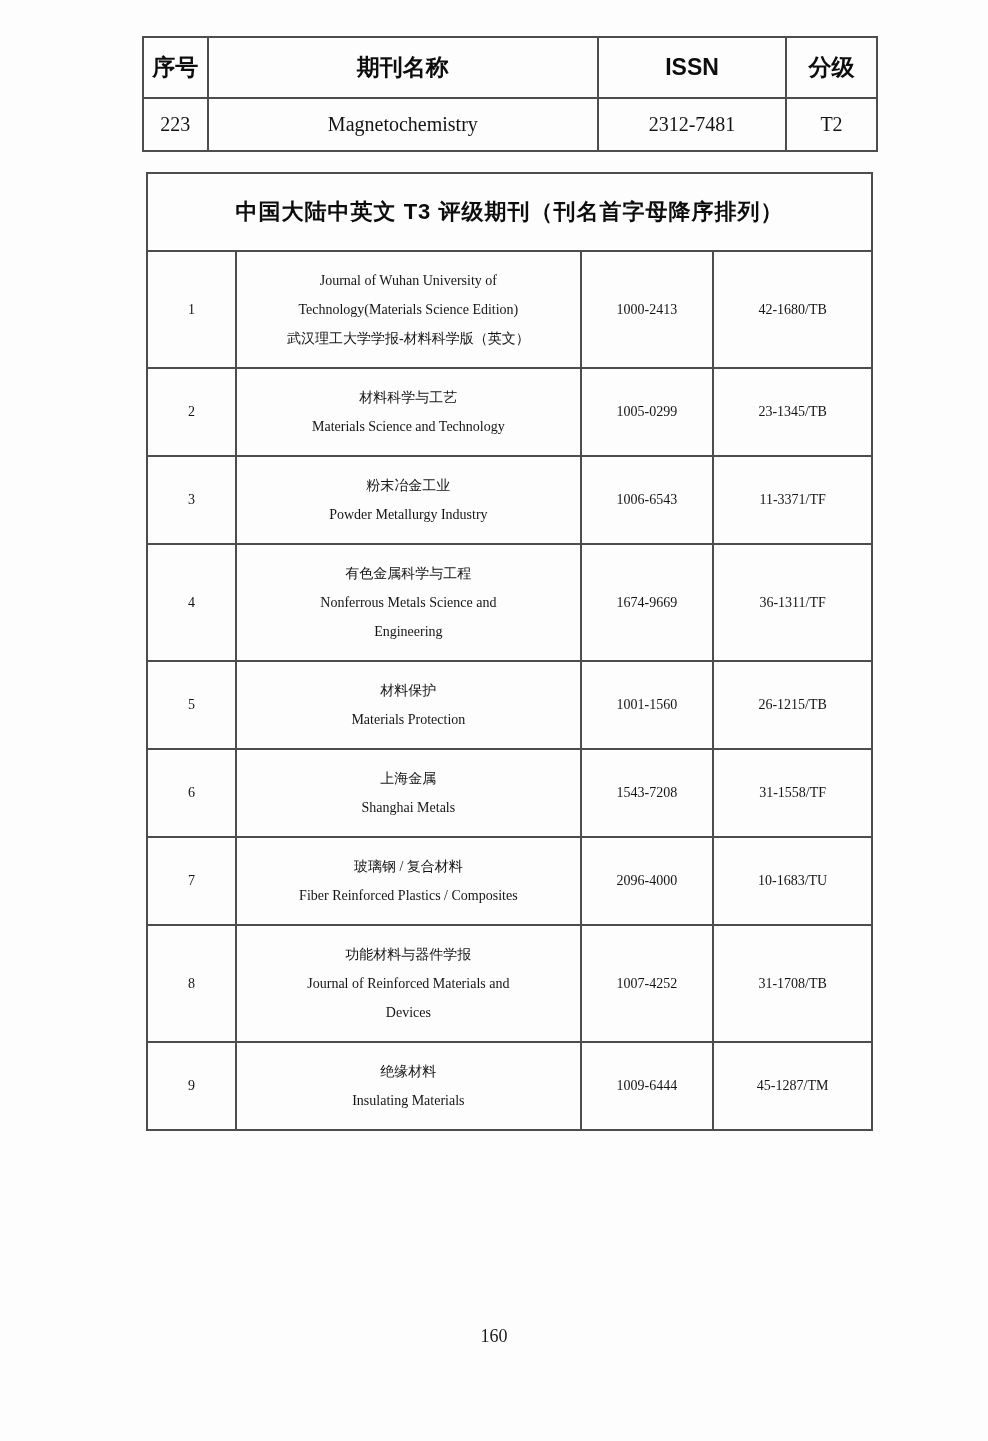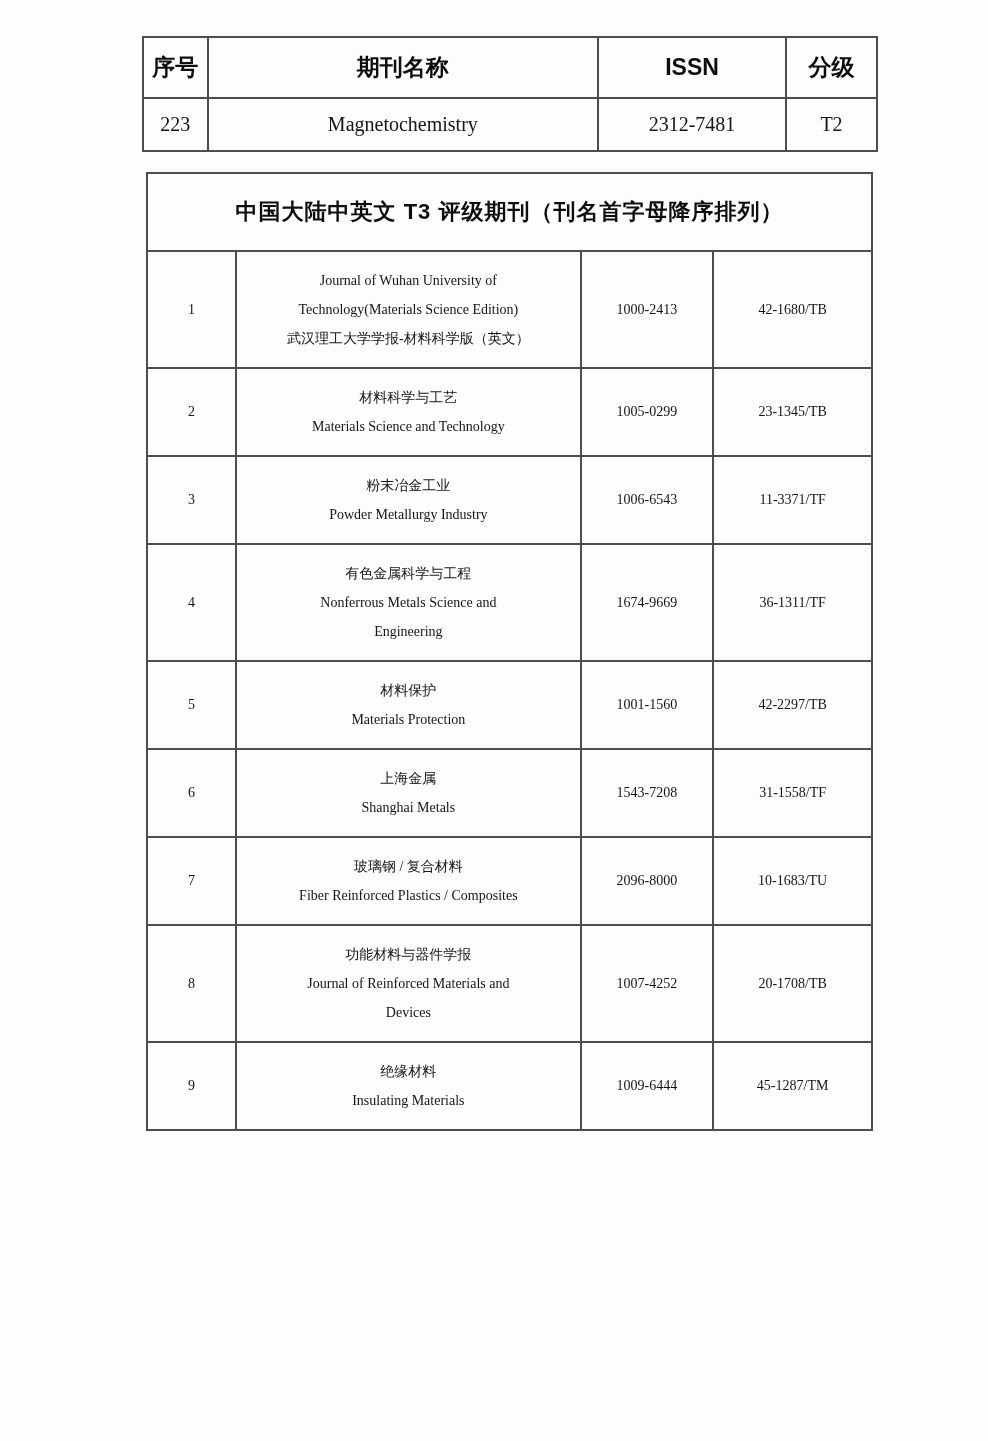--- a/index.html
+++ b/index.html
@@ -141,61 +141,62 @@
       <td>36-1311/TF</td>
     </tr>
 
     <tr>
       <td class="num-cell">5</td>
       <td>
             <div class="name-line">材料保护</div>
             <div class="name-line">Materials Protection</div>
           </td>
       <td>1001-1560</td>
-      <td>42-2297/TB</td>
+      <td>26-1215/TB</td>
     </tr>
 
     <tr>
       <td class="num-cell">6</td>
       <td>
             <div class="name-line">上海金属</div>
             <div class="name-line">Shanghai Metals</div>
           </td>
       <td>1543-7208</td>
       <td>31-1558/TF</td>
     </tr>
 
     <tr>
       <td class="num-cell">7</td>
       <td>
             <div class="name-line">玻璃钢 / 复合材料</div>
             <div class="name-line">Fiber Reinforced Plastics / Composites</div>
           </td>
-      <td>2096-8000</td>
+      <td>2096-4000</td>
       <td>10-1683/TU</td>
     </tr>
 
     <tr>
       <td class="num-cell">8</td>
       <td>
             <div class="name-line">功能材料与器件学报</div>
             <div class="name-line">Journal of Reinforced Materials and</div>
             <div class="name-line">Devices</div>
           </td>
       <td>1007-4252</td>
-      <td>20-1708/TB</td>
+      <td>31-1708/TB</td>
     </tr>
 
     <tr>
       <td class="num-cell">9</td>
       <td>
             <div class="name-line">绝缘材料</div>
             <div class="name-line">Insulating Materials</div>
           </td>
       <td>1009-6444</td>
       <td>45-1287/TM</td>
     </tr>
 
 
   </tbody>
   </table>
 
+  <div class="footer">160</div>
 </div>
 
 </body></html>

